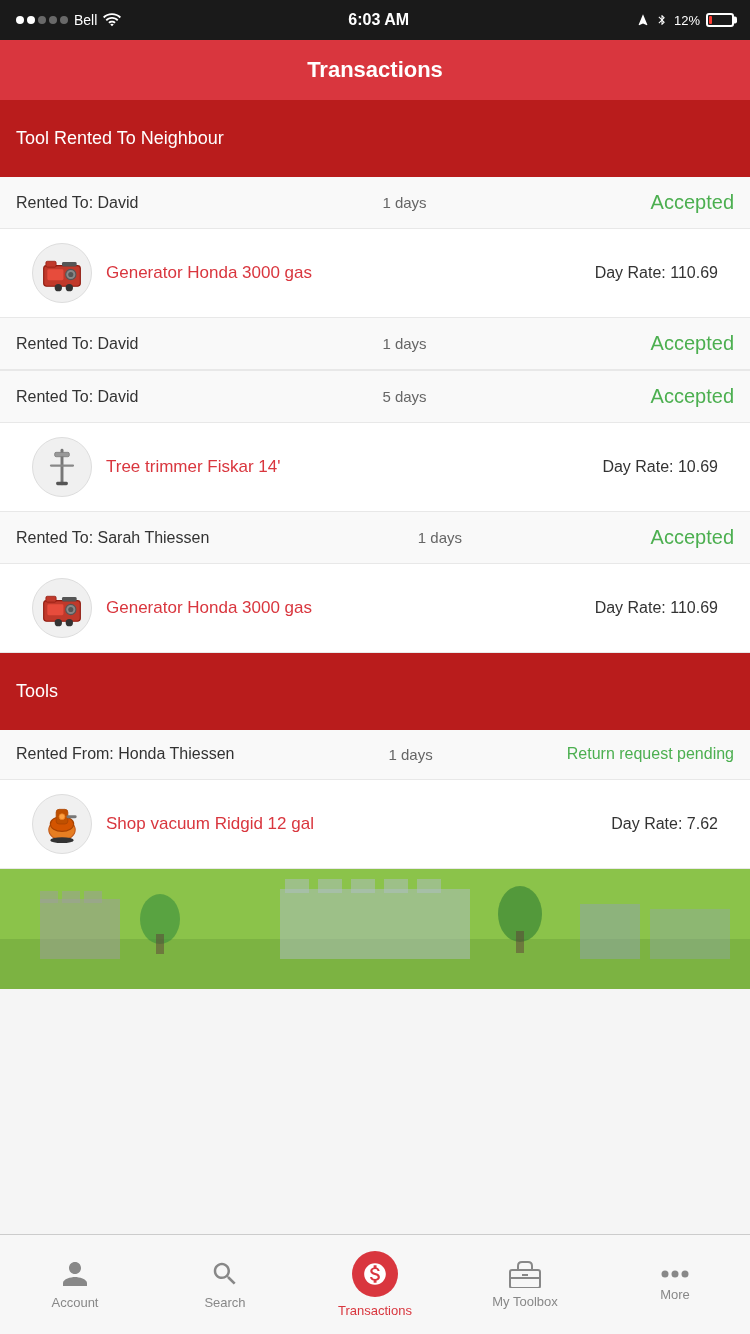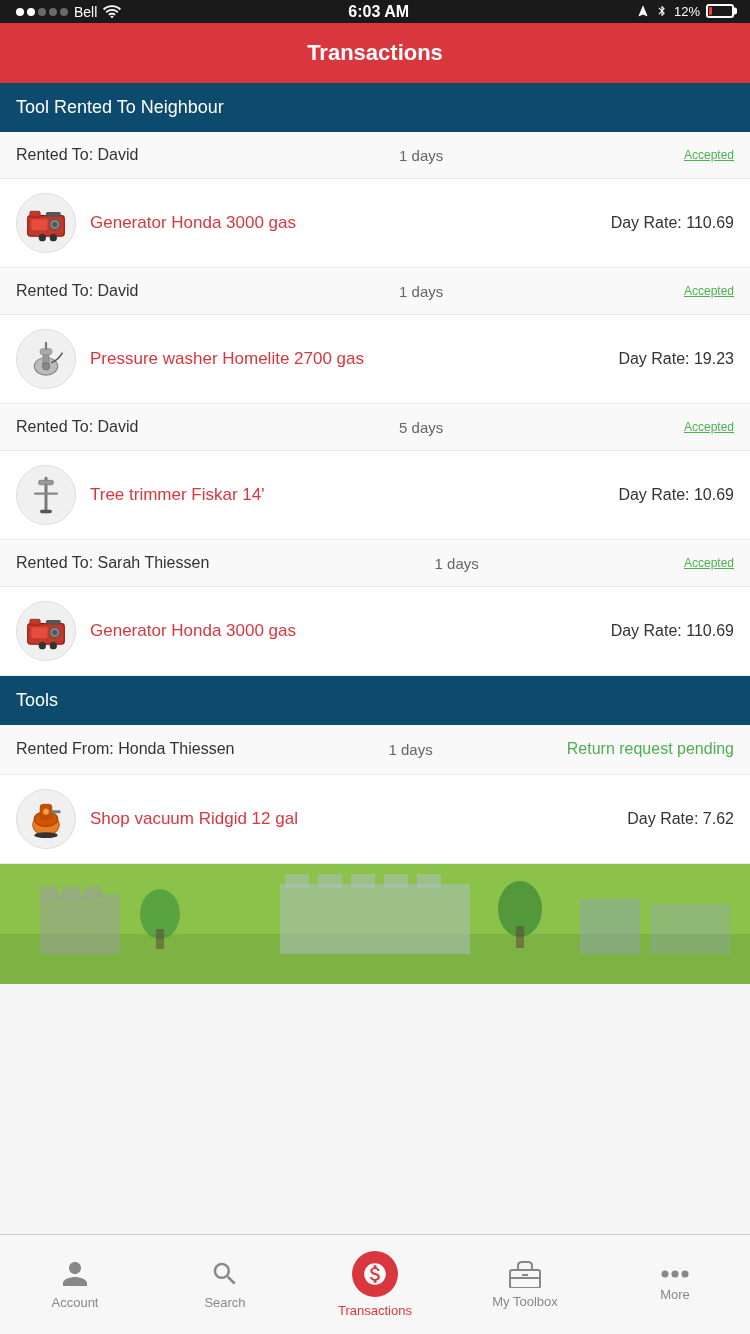--- a/index.html
+++ b/index.html
@@ -8,21 +8,21 @@
       font-family: -apple-system, 'Helvetica Neue', Arial, sans-serif;
       width: 750px;
       min-height: 1334px;
       background: #f5f5f5;
       overflow-x: hidden;
     }
 
     
     .status-bar {
       background: #1a1a1a;
-      height: 23px;
+      height: 40px;
       display: flex;
       align-items: center;
       justify-content: space-between;
       padding: 0 16px;
       color: white;
       font-size: 14px;
     }
     .status-left { display: flex; align-items: center; gap: 6px; }
     .status-center { font-weight: 600; font-size: 16px; }
     .status-right { display: flex; align-items: flex-start; gap: 6px; font-size: 13px; }
@@ -49,22 +49,22 @@
       display: flex; align-items: center; justify-content: center;
     }
     .page-title {
       color: white;
       font-size: 22px;
       font-weight: 600;
     }
 
     
     .section-header {
-      background: #0c4a6e;
-      padding: 14px 16px;
+      background: #b91c1c;
+      padding: 28px 16px;
     }
     .section-title {
       color: white;
       font-size: 18px;
       font-weight: 500;
     }
 
     
     .transaction-item {
       background: #f9a8d4;
@@ -84,36 +84,35 @@
     }
     .days-label {
       color: #666;
       font-size: 15px;
       flex: 1;
       text-align: center;
       margin-left: 20px;
     }
     .status-accepted {
       color: #4caf50;
-      font-size: 12px;
+      font-size: 20px;
       font-weight: 500;
-      text-decoration: underline;
     }
     .status-pending {
       color: #4caf50;
       font-size: 16px;
       font-weight: 500;
       text-align: right;
       line-height: 1.3;
     }
 
     .tool-detail-row {
       display: flex;
       align-items: center;
-      padding: 14px 16px;
+      padding: 14px 32px;
       background: white;
     }
     .tool-icon {
       width: 60px;
       height: 60px;
       border-radius: 50%;
       overflow: hidden;
       border: 1px solid #ddd;
       display: flex; align-items: center; justify-content: center;
       flex-shrink: 0;
@@ -245,35 +244,20 @@
     <span class="tool-name">Generator Honda 3000 gas</span>
     <span class="day-rate">Day Rate: 110.69</span>
   </div>
 </div>
 
 <div class="transaction-item">
   <div class="transaction-row-header">
     <span class="rented-label">Rented To: David</span>
     <span class="days-label">1 days</span>
     <span class="status-accepted">Accepted</span>
-  </div>
-  <div class="tool-detail-row">
-    <div class="tool-icon">
-
-      <svg viewBox="0 0 60 60" xmlns="http://www.w3.org/2000/svg">
-        <ellipse cx="30" cy="40" rx="16" ry="12" fill="#bbb" stroke="#888" stroke-width="1.5"></ellipse>
-        <rect x="26" y="20" width="8" height="22" rx="3" fill="#999" stroke="#777" stroke-width="1"></rect>
-        <rect x="22" y="16" width="16" height="8" rx="3" fill="#aaa" stroke="#888" stroke-width="1"></rect>
-        <line x1="30" y1="8" x2="30" y2="16" stroke="#777" stroke-width="3" stroke-linecap="round"></line>
-        <path d="M38 35 Q48 30 52 22" stroke="#555" stroke-width="2" fill="none" stroke-linecap="round"></path>
-        <circle cx="30" cy="40" r="5" fill="#888" stroke="#666" stroke-width="1"></circle>
-      </svg>
-    </div>
-    <span class="tool-name">Pressure washer Homelite 2700 gas</span>
-    <span class="day-rate">Day Rate: 19.23</span>
   </div>
 </div>
 
 <div class="transaction-item">
   <div class="transaction-row-header">
     <span class="rented-label">Rented To: David</span>
     <span class="days-label">5 days</span>
     <span class="status-accepted">Accepted</span>
   </div>
   <div class="tool-detail-row">

